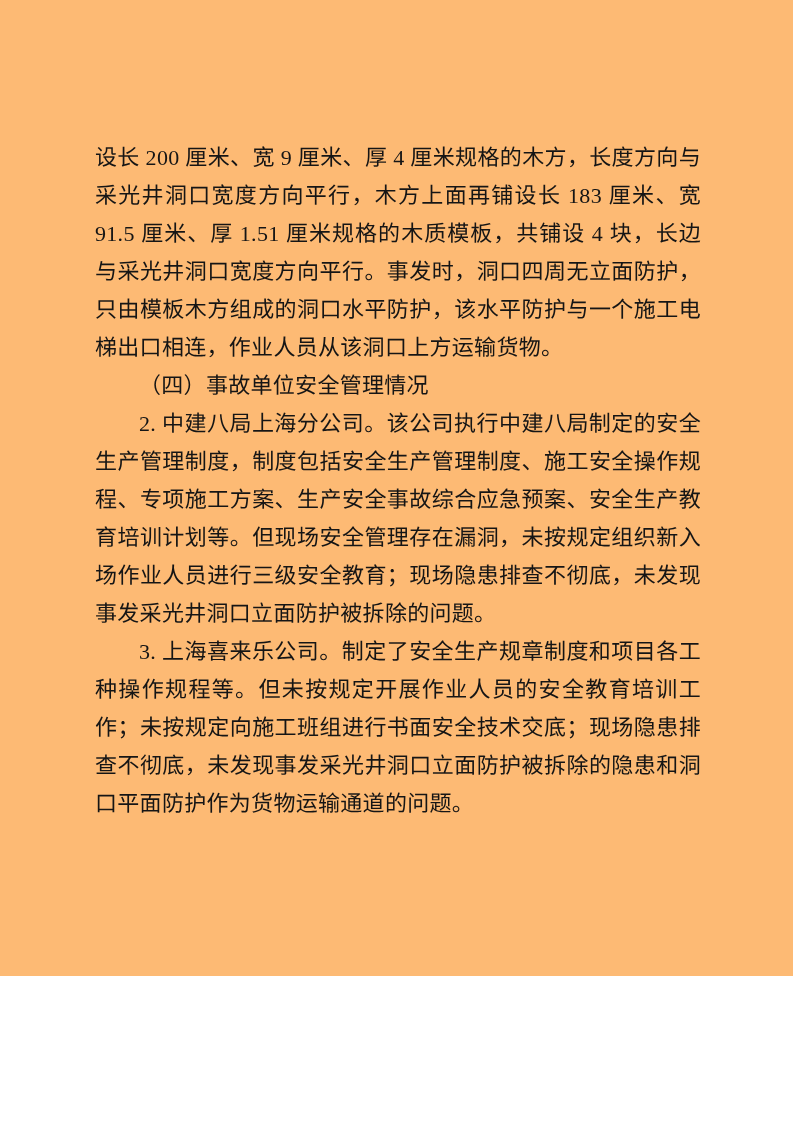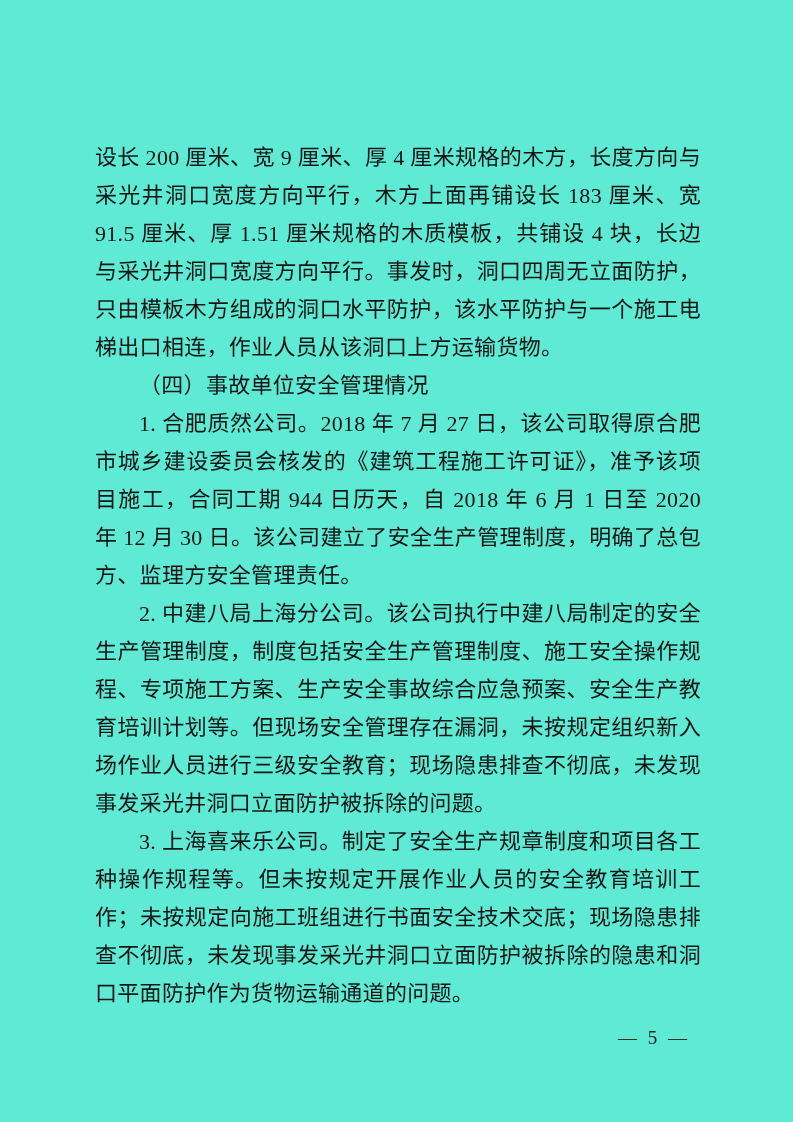--- a/index.html
+++ b/index.html
@@ -3,22 +3,22 @@
 <meta charset="utf-8">
 <style>
   html, body {
     margin: 0;
     padding: 0;
     background: #ffffff;
   }
   .page {
     position: relative;
     width: 793px;
-    height: 1122px;
-    background: #5eead4;
+    height: 976px;
+    background: #fdba74;
     overflow: hidden;
     font-family: "Liberation Serif", "DejaVu Serif", serif;
     color: #151515;
   }
   .text-block {
     position: absolute;
     left: 95px;
     top: 139px;
     width: 606px;
     font-size: 22px;
@@ -57,19 +57,18 @@
     white-space: nowrap;
   }
 </style>
 </head>
 <body>
 
 <div class="page">
   <main class="text-block">
     <p class="par-no-indent">设长 200 厘米、宽 9 厘米、厚 4 厘米规格的木方，长度方向与采光井洞口宽度方向平行，木方上面再铺设长 183 厘米、宽 91.5 厘米、厚 1.51 厘米规格的木质模板，共铺设 4 块，长边与采光井洞口宽度方向平行。事发时，洞口四周无立面防护，只由模板木方组成的洞口水平防护，该水平防护与一个施工电梯出口相连，作业人员从该洞口上方运输货物。</p>
     <h2 class="section-heading">（四）事故单位安全管理情况</h2>
-    <p class="par-indent">1. 合肥质然公司。2018 年 7 月 27 日，该公司取得原合肥市城乡建设委员会核发的《建筑工程施工许可证》，准予该项目施工，合同工期 944 日历天，自 2018 年 6 月 1 日至 2020 年 12 月 30 日。该公司建立了安全生产管理制度，明确了总包方、监理方安全管理责任。</p>
     <p class="par-indent">2. 中建八局上海分公司。该公司执行中建八局制定的安全生产管理制度，制度包括安全生产管理制度、施工安全操作规程、专项施工方案、生产安全事故综合应急预案、安全生产教育培训计划等。但现场安全管理存在漏洞，未按规定组织新入场作业人员进行三级安全教育；现场隐患排查不彻底，未发现事发采光井洞口立面防护被拆除的问题。</p>
     <p class="par-indent">3. 上海喜来乐公司。制定了安全生产规章制度和项目各工种操作规程等。但未按规定开展作业人员的安全教育培训工作；未按规定向施工班组进行书面安全技术交底；现场隐患排查不彻底，未发现事发采光井洞口立面防护被拆除的隐患和洞口平面防护作为货物运输通道的问题。</p>
   </main>
 
   <div class="page-number">— 5 —</div>
 </div>
 
 </body></html>

